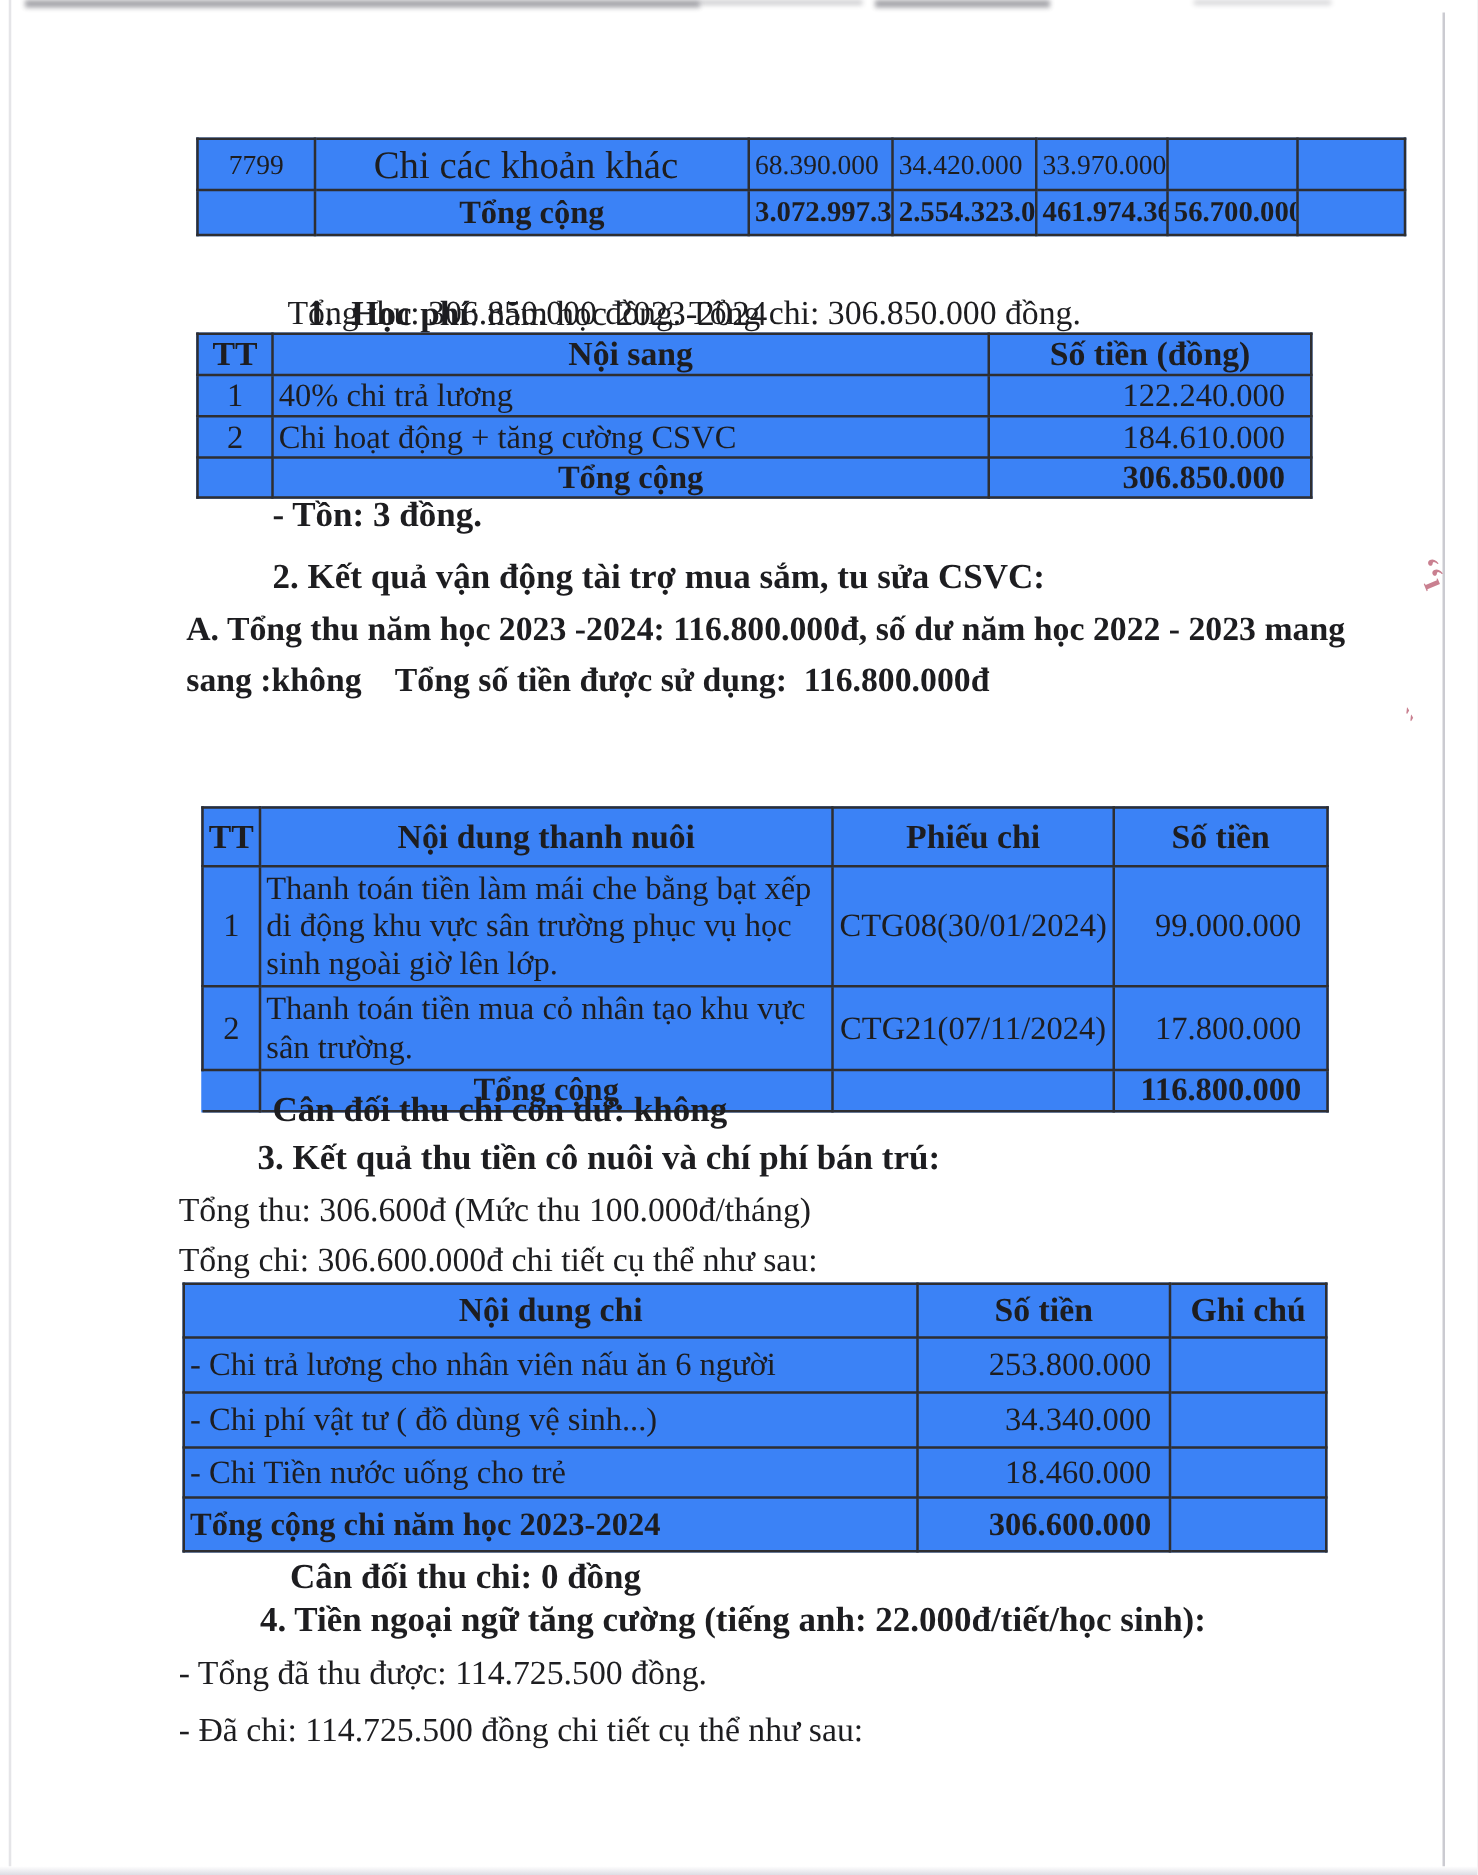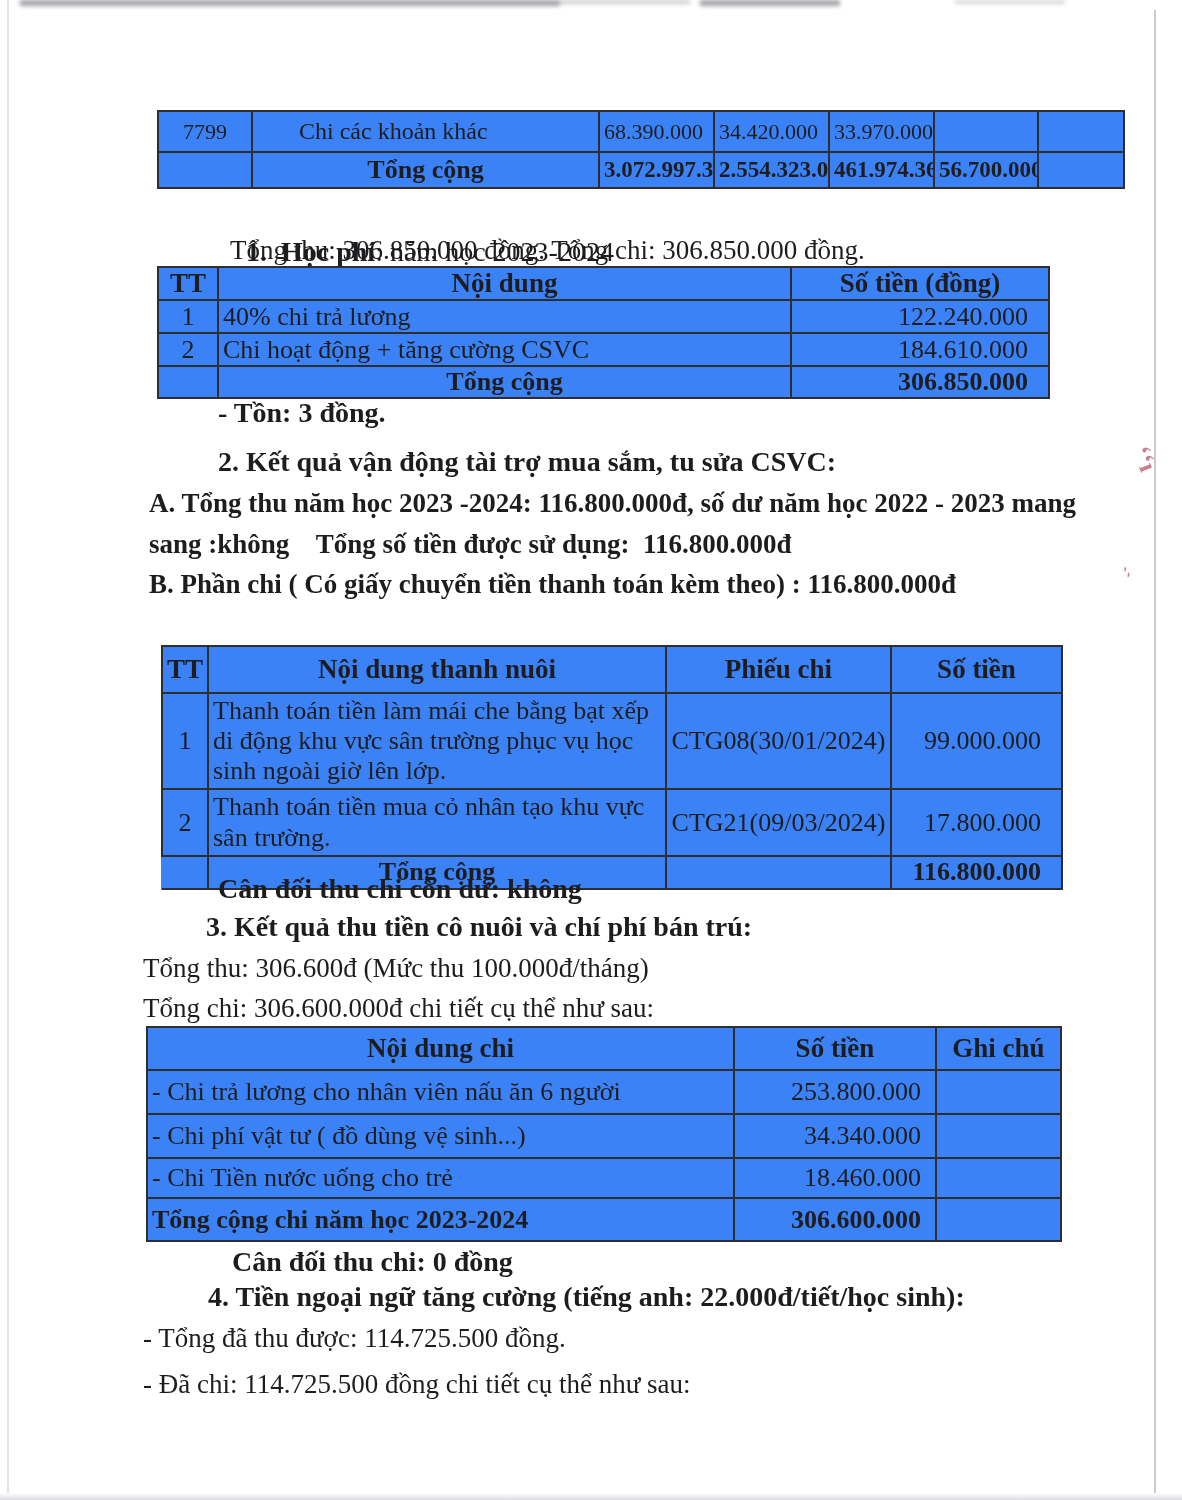--- a/index.html
+++ b/index.html
@@ -20,21 +20,21 @@
   .line{position:absolute;white-space:pre;line-height:1.2;}
   .b{font-weight:bold;}
   
   table{border-collapse:collapse;table-layout:fixed;position:absolute;background:#3b82f6;}
   td,th{border:2px solid #2e2e31;overflow:hidden;vertical-align:middle;padding:0 4px;}
   .tc{text-align:center;}
   .tr{text-align:right;padding-right:20px;}
   .tl{text-align:left;}
   
   #top-table{left:157px;top:110px;width:966px;font-size:22px;}
-  #top-table .desc{font-size:24px;padding-left:46px;}
+  #top-table .desc{font-size:31px;padding-left:46px;}
   #top-table .total-label{font-size:26px;font-weight:bold;text-align:center;}
   #top-table .total-num{font-weight:bold;font-size:23px;}
   
   #t1{left:157px;top:266px;width:891px;font-size:26px;}
   #t1 th{font-size:27px;}
   
   #t2{left:161px;top:645px;width:900px;font-size:26px;}
   #t2 th{font-size:27px;}
   #t2 .wrap{white-space:normal;line-height:1.16;padding:2px 4px;}
   
@@ -98,21 +98,21 @@
 
   <table id="t1">
     <colgroup>
         <col style="width:60px">
         <col style="width:573px">
         <col style="width:258px">
       </colgroup>
     <tbody>
         <tr style="height:31px;">
       <th>TT</th>
-      <th>Nội dung</th>
+      <th>Nội sang</th>
       <th>Số tiền (đồng)</th>
     </tr>
     <tr style="height:33px;">
       <td class="tc">1</td>
       <td class="tl">40% chi trả lương</td>
       <td class="tr">122.240.000</td>
     </tr>
     <tr style="height:33px;">
       <td class="tc">2</td>
       <td class="tl">Chi hoạt động + tăng cường CSVC</td>
@@ -124,21 +124,20 @@
       <td class="tr b">306.850.000</td>
     </tr>
   </tbody>
     </table>
 
   <div class="line b fs28" style="left:218px;top:396px;">- Tồn: 3 đồng.</div>
 
   <div class="line b fs28" style="left:218px;top:445px;">2. Kết quả vận động tài trợ mua sắm, tu sửa CSVC:</div>
   <div class="line b fs27" style="left:149px;top:487px;">A. Tổng thu năm học 2023 -2024: 116.800.000đ, số dư năm học 2022 - 2023 mang</div>
   <div class="line b fs27" style="left:149px;top:528px;">sang :không    Tổng số tiền được sử dụng:  116.800.000đ</div>
-  <div class="line b fs27" style="left:149px;top:568px;">B. Phần chi ( Có giấy chuyển tiền thanh toán kèm theo) : 116.800.000đ</div>
 
   <table id="t2">
     <colgroup>
         <col style="width:46px">
         <col style="width:458px">
         <col style="width:225px">
         <col style="width:171px">
       </colgroup>
     <tbody>
         <tr style="height:47px;">
@@ -149,21 +148,21 @@
     </tr>
     <tr style="height:89px;">
       <td class="tc">1</td>
       <td class="tl wrap">Thanh toán tiền làm mái che bằng bạt xếp di động khu vực sân trường phục vụ học sinh ngoài giờ lên lớp.</td>
       <td class="tc">CTG08(30/01/2024)</td>
       <td class="tr">99.000.000</td>
     </tr>
     <tr style="height:56px;">
       <td class="tc">2</td>
       <td class="tl wrap">Thanh toán tiền mua cỏ nhân tạo khu vực sân trường.</td>
-      <td class="tc">CTG21(09/03/2024)</td>
+      <td class="tc">CTG21(07/11/2024)</td>
       <td class="tr">17.800.000</td>
     </tr>
     <tr style="height:33px;">
       <td style="border-left:none;"></td>
       <td class="tc b" colspan="1">Tổng cộng</td>
       <td></td>
       <td class="tr b">116.800.000</td>
     </tr>
   </tbody>
     </table>

